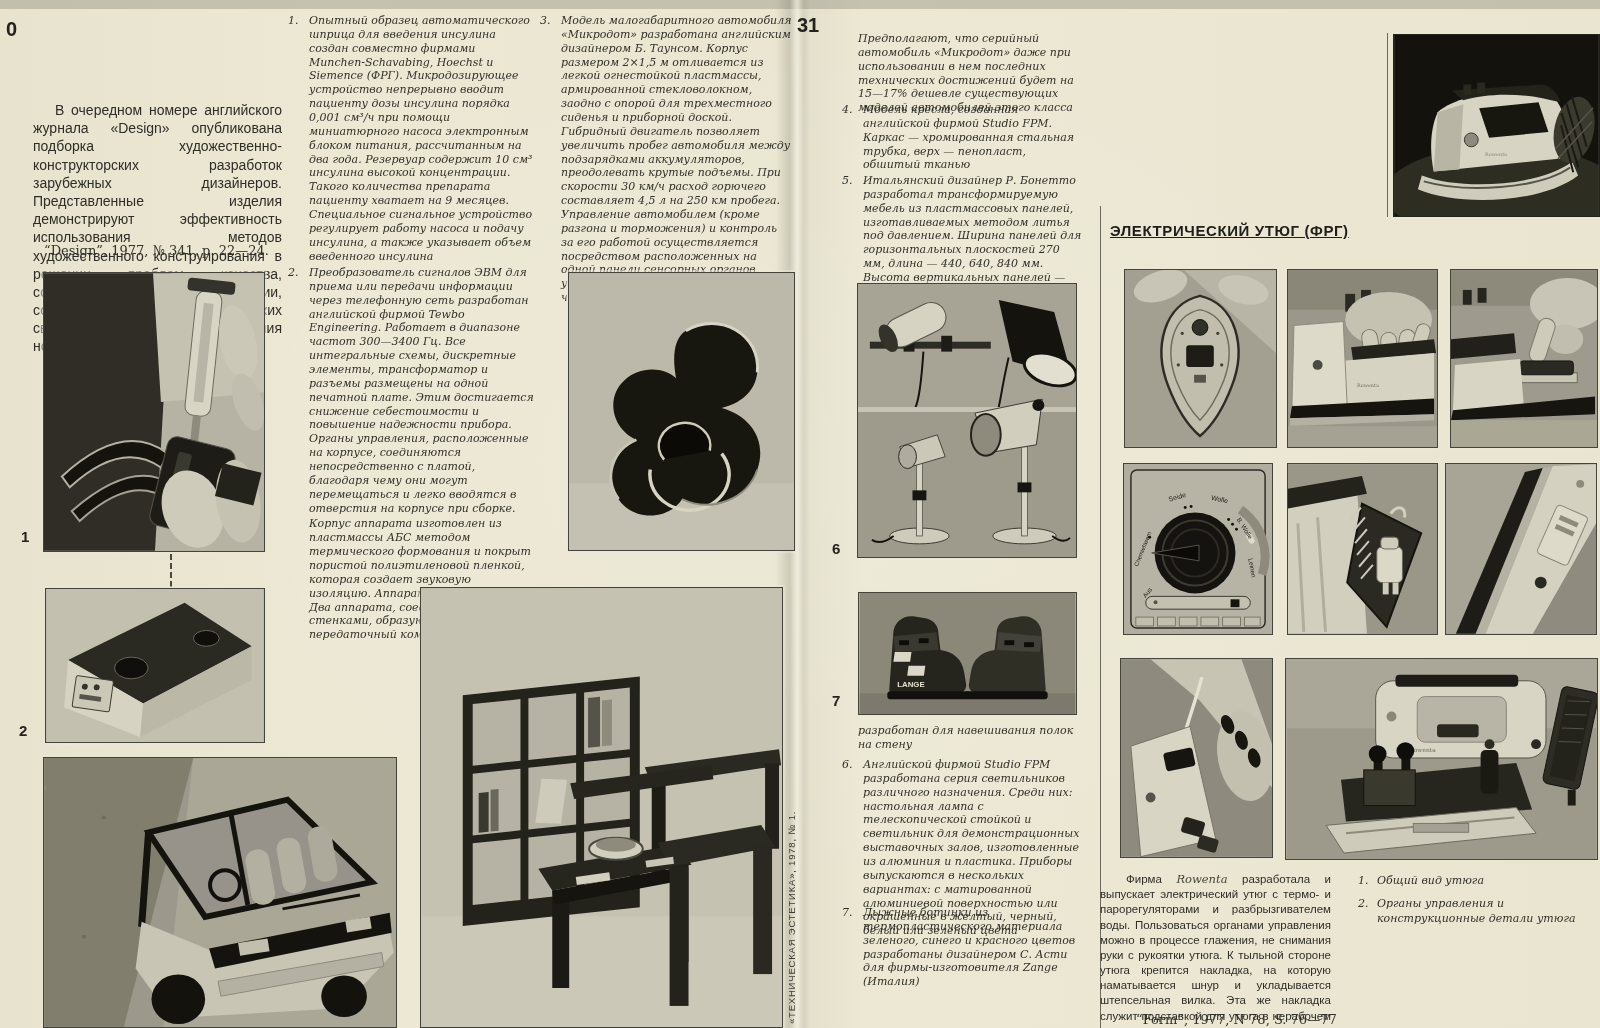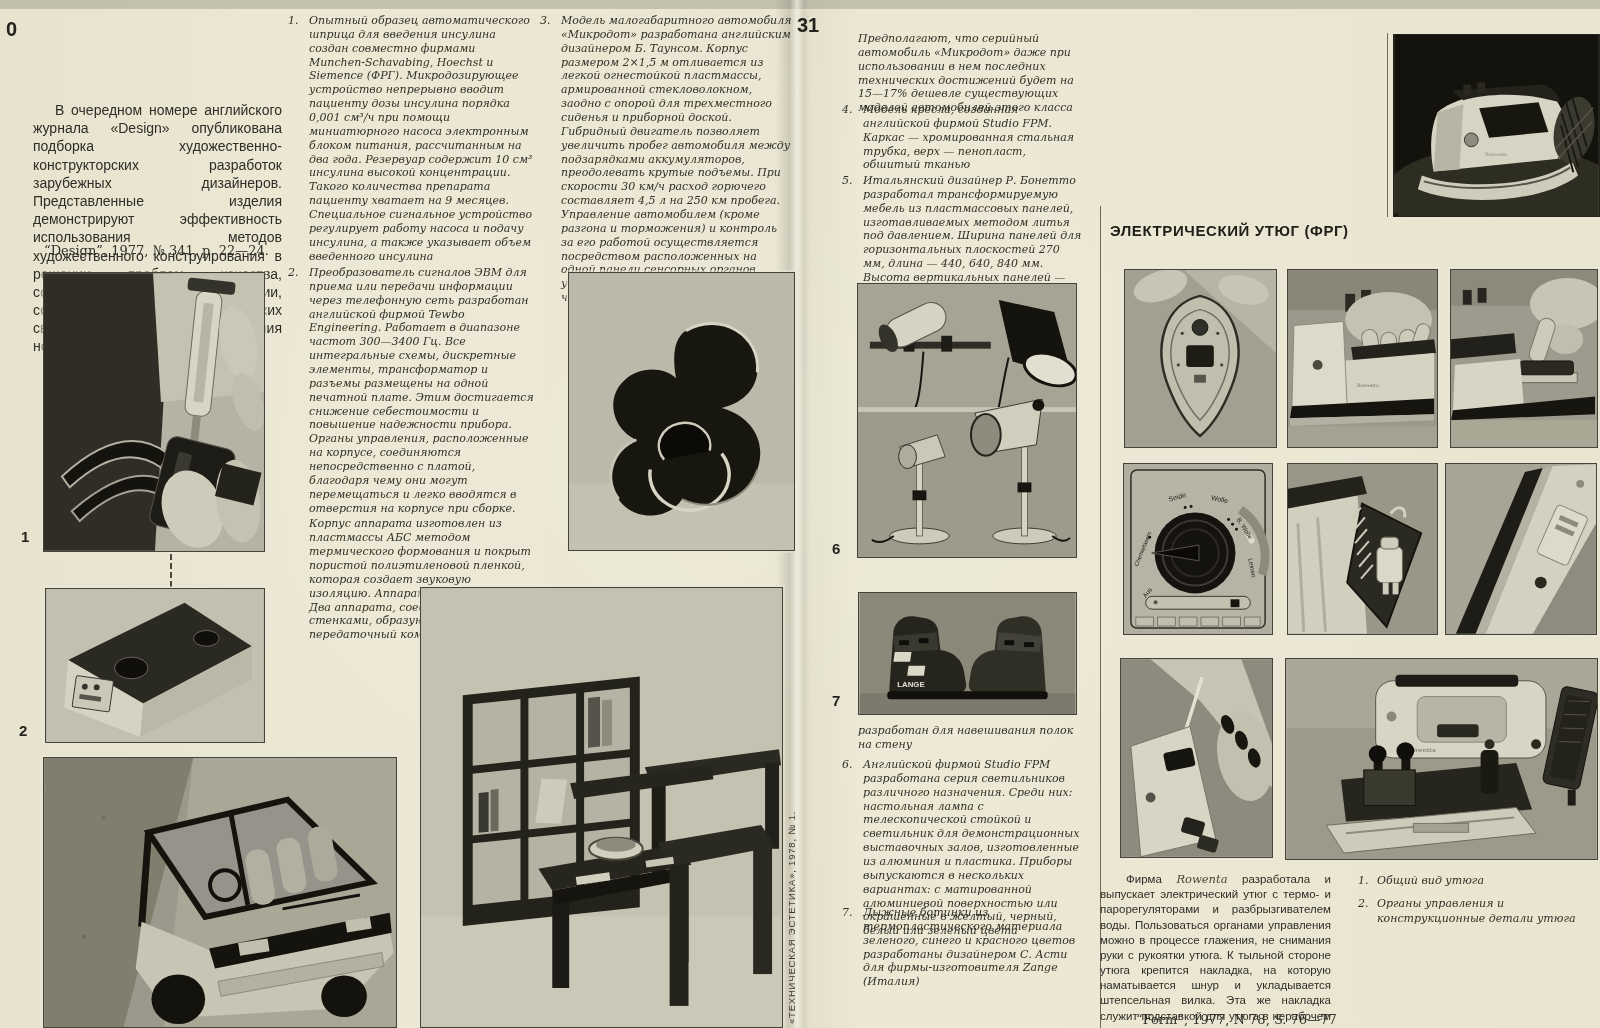--- a/index.html
+++ b/index.html
@@ -22,21 +22,21 @@
   .ital{font-family:"DejaVu Serif",serif;font-style:italic;font-size:11px;line-height:1.26;color:#313028;}
   .item{display:flex;gap:5px;}
   .item .n{flex:0 0 16px;}
   .item .t{flex:1;}
   .para2{margin-top:2px;}
   .photo{position:absolute;border:1px solid #45443a;background:#b2ae9f;box-sizing:border-box;box-shadow:0 0 0 2px rgba(235,231,216,0.5);}
   .photo svg{display:block;width:100%;height:100%;}
   .plabel{position:absolute;font:bold 15px "Liberation Sans",sans-serif;color:#23221c;}
   .vrule{position:absolute;width:1px;background:#6b685c;}
   .dash-connector{position:absolute;border-left:2px dashed #4a4840;width:0;}
-  .iron-title{font:bold 15px "Liberation Sans",sans-serif;letter-spacing:0.6px;color:#1f1e18;}
+  .iron-title{font:bold 15px "Liberation Sans",sans-serif;letter-spacing:0.6px;color:#1f1e18;text-decoration:underline;}
   .cap{display:flex;gap:5px;font-family:"DejaVu Serif",serif;font-style:italic;font-size:11px;line-height:1.3;color:#313028;}
   .cap .n{flex:0 0 14px;}
   .footer-rot{transform-origin:0 0;transform:rotate(-90deg);font:9.5px "Liberation Sans",sans-serif;letter-spacing:0.8px;color:#3c3b33;white-space:nowrap;}
 </style>
 </head>
 <body>
 
 <div id="canvas">
 
   <div class="abs scan-strip"></div>

